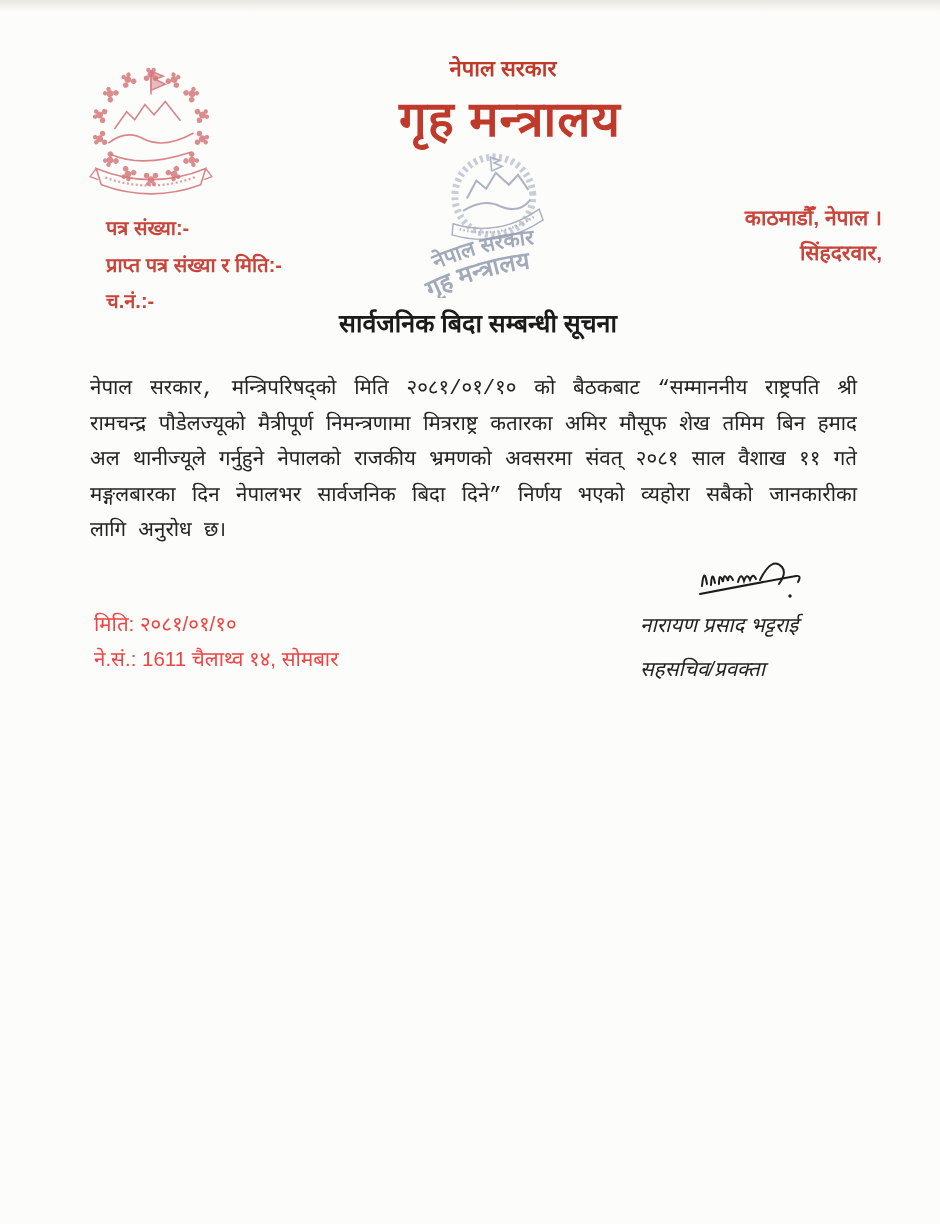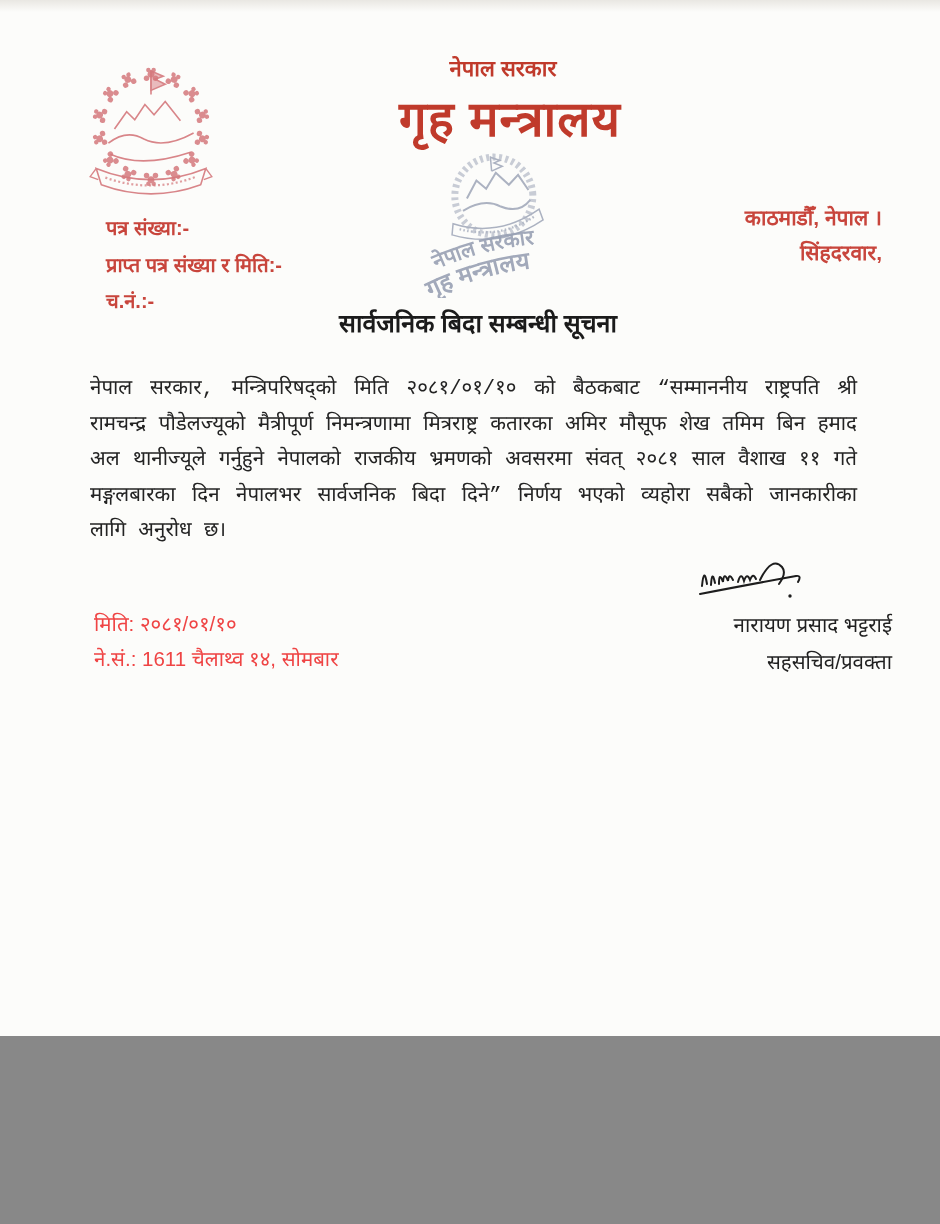--- a/index.html
+++ b/index.html
@@ -1,44 +1,44 @@
 <!DOCTYPE html>
 <html style="--header_red: #c03a2b; --field_red: #c8453c; --emblem_pink: #d5797d; --stamp_blue: #8f98ad; --ink_black: #232323;"><head>
 <meta charset="utf-8">
 <style>
   :root{
     --header_red:#c03a2b; --field_red:#c8453c; --emblem_pink:#d5797d;
     --stamp_blue:#8f98ad; --ink_black:#222222;
   }
   html,body{margin:0;padding:0;background:#888;}
   .page{
-    position:relative; width:940px; height:1036px; margin:0 auto;
+    position:relative; width:940px; height:1224px; margin:0 auto;
     background:#fcfcfa; overflow:hidden;
     font-family:"Liberation Sans","DejaVu Sans",sans-serif;
   }
   .scan-edge-top{position:absolute;top:0;left:0;right:0;height:12px;
     background:linear-gradient(#e9e7e2,rgba(252,252,250,0));}
   .gov-line{position:absolute;top:52px;left:0;width:940px;text-align:center;
     transform:translateX(33px);color:var(--header_red);font-size:22px;font-weight:700;}
   .ministry-line{position:absolute;top:84px;left:0;width:940px;text-align:center;
     transform:translateX(40px);color:var(--header_red);font-size:49px;font-weight:800;letter-spacing:1px;}
   .emblem{position:absolute;left:84px;top:64px;width:134px;height:140px;}
   .stamp{position:absolute;left:396px;top:146px;width:200px;height:152px;opacity:.92;}
   .ref-fields{position:absolute;left:106px;top:210px;color:var(--field_red);
     font-weight:700;font-size:20px;line-height:36.5px;}
   .address{position:absolute;right:58px;top:200px;text-align:right;
     color:var(--field_red);font-weight:700;font-size:21px;line-height:35px;}
   .notice-title{position:absolute;top:305px;left:0;width:940px;text-align:center;
     transform:translateX(8px);font-size:25px;font-weight:700;color:#1b1b1b;}
   .body-par{position:absolute;left:90px;top:371px;width:767px;font-size:20.5px;
     line-height:35.6px;color:var(--ink_black);text-align:justify;text-align-last:left;font-family:Liberation Mono, monospace;}
-  .sig-block{position:absolute;left:640px;top:552px;width:252px;text-align:right;color:#1f1f1f;}
+  .sig-block{position:absolute;left:640px;top:552px;width:252px;text-align:left;color:#1f1f1f;font-style:italic;}
   .sig-svg{display:block;margin:0 auto 0 56px;}
   .sig-name{font-size:20.5px;margin-top:0;}
-  .sig-role{font-size:20.5px;margin-top:9px;}
+  .sig-role{font-size:20.5px;margin-top:16px;}
   .date-block{position:absolute;left:94px;top:606px;font-size:20.5px;color:#ef4444;line-height:35px;}
   svg{display:block;}
 </style>
 </head>
 <body>
 
 <div class="page">
   <div class="scan-edge-top"></div>
 
   <div class="gov-line">नेपाल सरकार</div>

